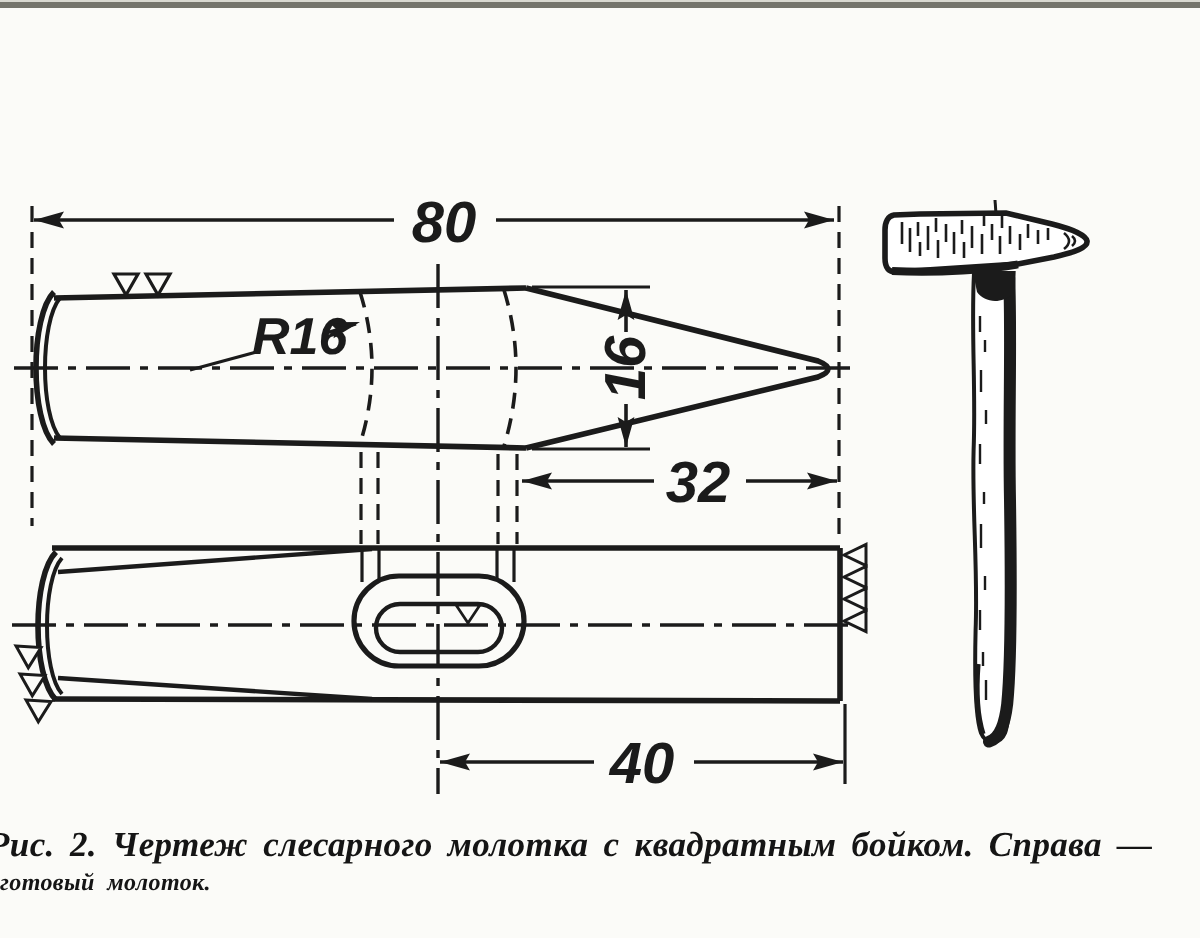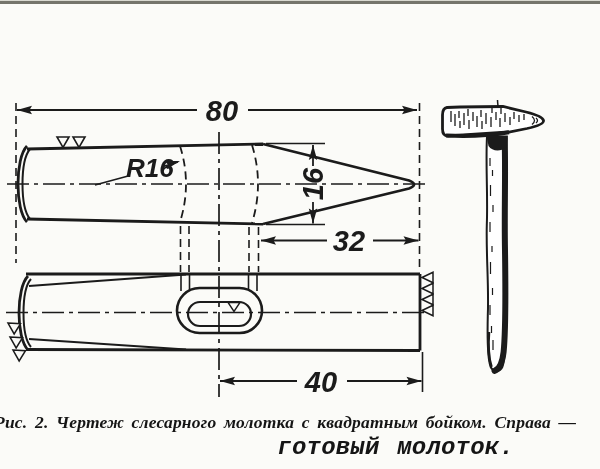--- a/index.html
+++ b/index.html
@@ -23,22 +23,22 @@
   .radtxt{font-size:26px;}
   .caption{
     position:absolute;left:0;top:410px;width:600px;height:52px;
     color:#151515;font-style:italic;font-weight:bold;
   }
   .cap1{
     position:absolute;left:-6px;top:2px;white-space:nowrap;
     font-size:17.5px;letter-spacing:0.2px;word-spacing:3px;
   }
   .cap2{
-    position:absolute;left:0;top:24px;width:514px;text-align:right;
-    font-size:24px;letter-spacing:0.2px;word-spacing:3px;font-family:Liberation Mono, monospace;
+    position:absolute;left:0;top:24px;width:514px;text-align:left;
+    font-size:12px;letter-spacing:0.2px;word-spacing:3px;
   }
 </style>
 </head>
 <body>
 
 <div class="page">
   <div class="top-rule"></div>
 
   <svg width="600" height="469" viewBox="0 0 600 469">
     <defs>

